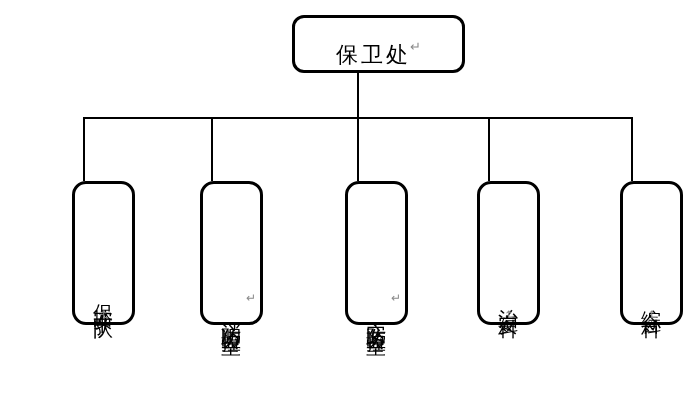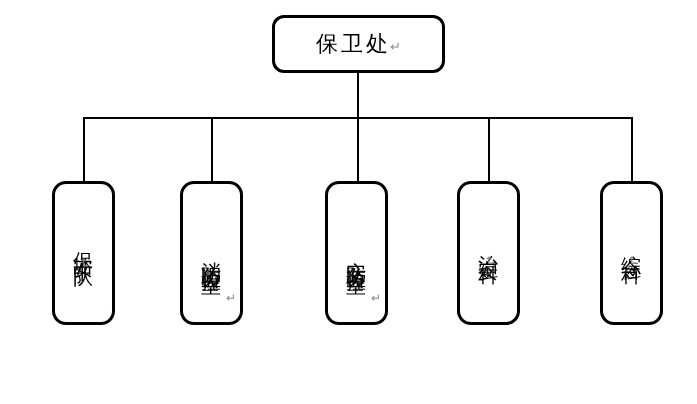--- a/index.html
+++ b/index.html
@@ -16,22 +16,23 @@
     font-family: "Liberation Serif", serif;
     color: #000000;
   }
   
   .node {
     position: absolute;
     box-sizing: border-box;
     background: #ffffff;
     border: 3px solid #000000;
     display: flex;
-    align-items: center;
+    align-items: flex-end;
     justify-content: center;
+    margin-left: 20px;
   }
   .root {
     left: 272px;
     top: 15px;
     width: 173px;
     height: 58px;
     border-radius: 12px;
   }
   .hlabel {
     font-size: 22px;

